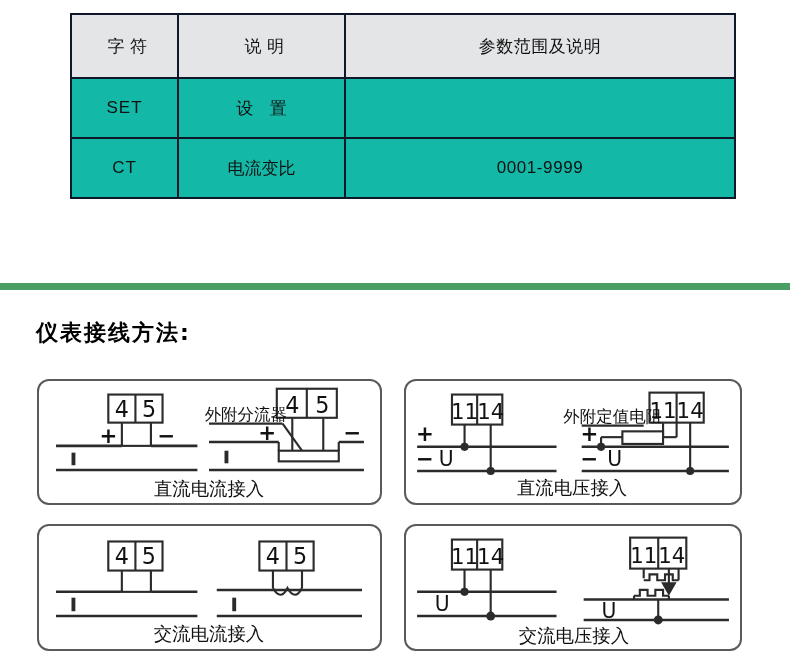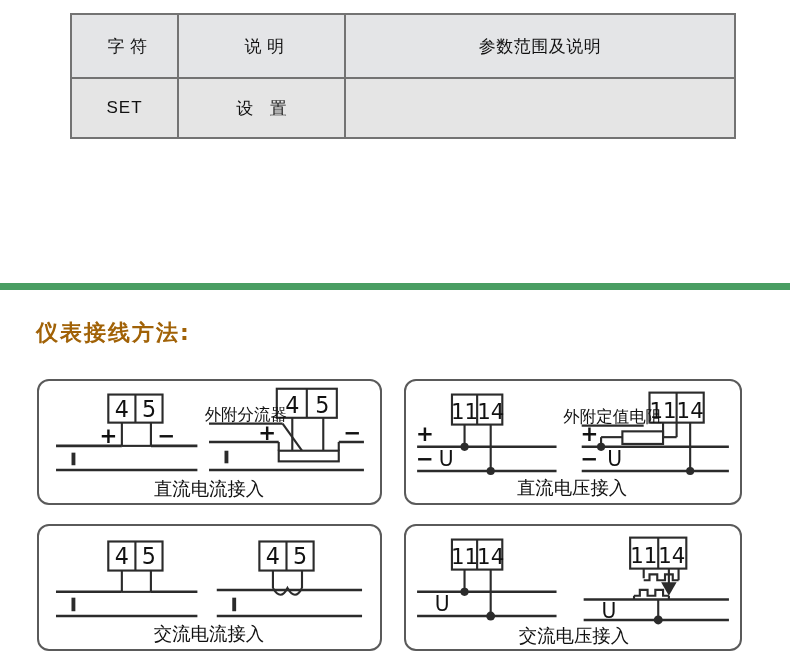--- a/index.html
+++ b/index.html
@@ -13,54 +13,54 @@
   }
   .root{position:absolute;left:0;top:0;width:790px;height:670px;}
 
   
   .param-table{
     position:absolute;left:70px;top:13px;width:658px;
     border-collapse:collapse;
     table-layout:fixed;
   }
   .param-table td,.param-table th{
-    border:2px solid #737373;
+    border:2px solid #0f172a;
     text-align:center;
     vertical-align:middle;
     font-size:17px;
     font-weight:400;
     padding:0;
     color:#111;
   }
   .param-table thead th{
     background:#e4e5e7;
     height:62px;
     font-weight:400;
     letter-spacing:0.5px;
   }
-  .param-table tbody td{height:58px;background:#e5e5e5;}
+  .param-table tbody td{height:58px;background:#14b8a6;}
   .col-a{width:105px;}
   .col-b{width:165px;}
   .col-c{width:388px;}
   .ltr{font-size:18px;letter-spacing:1px;}
   .cjk{font-size:17px;margin-top:24px;}
   .cjk-sp{font-size:17px;letter-spacing:6px;text-indent:6px;}
   .rng{font-size:17px;letter-spacing:0.6px;}
 
   
   .divider{
     position:absolute;left:0;top:283px;width:790px;height:7px;
     background:#4a9e63;
   }
 
   
   .section-title{
     position:absolute;left:36px;top:318px;
     font-size:22px;font-weight:bold;letter-spacing:2px;
-    color:#a16207;
+    color:#000000;
     font-family:"DejaVu Sans","Liberation Sans",sans-serif;
   }
 
   
   .panel{
     position:absolute;
     border:2px solid #5a5a5a;
     border-radius:12px;
     background:#fff;
     box-sizing:border-box;
@@ -84,20 +84,25 @@
         <th class="col-b cjk-sp">说  明</th>
         <th class="col-c cjk">参数范围及说明</th>
       </tr>
     </thead>
     <tbody>
       <tr>
         <td class="col-a ltr">SET</td>
         <td class="col-b cjk-sp">设  置</td>
         <td class="col-c rng"></td>
       </tr>
+      <tr>
+        <td class="col-a ltr">CT</td>
+        <td class="col-b cjk">电流变比</td>
+        <td class="col-c rng">0001-9999</td>
+      </tr>
     </tbody>
   </table>
 
   <div class="divider"></div>
 
   <div class="section-title">仪表接线方法:</div>
 
   <div class="panel" id="panel-dc-current">
     <svg viewBox="0 0 345 126" xmlns="http://www.w3.org/2000/svg">
       <g stroke="#2b2b2b" fill="none" stroke-width="2.2">

